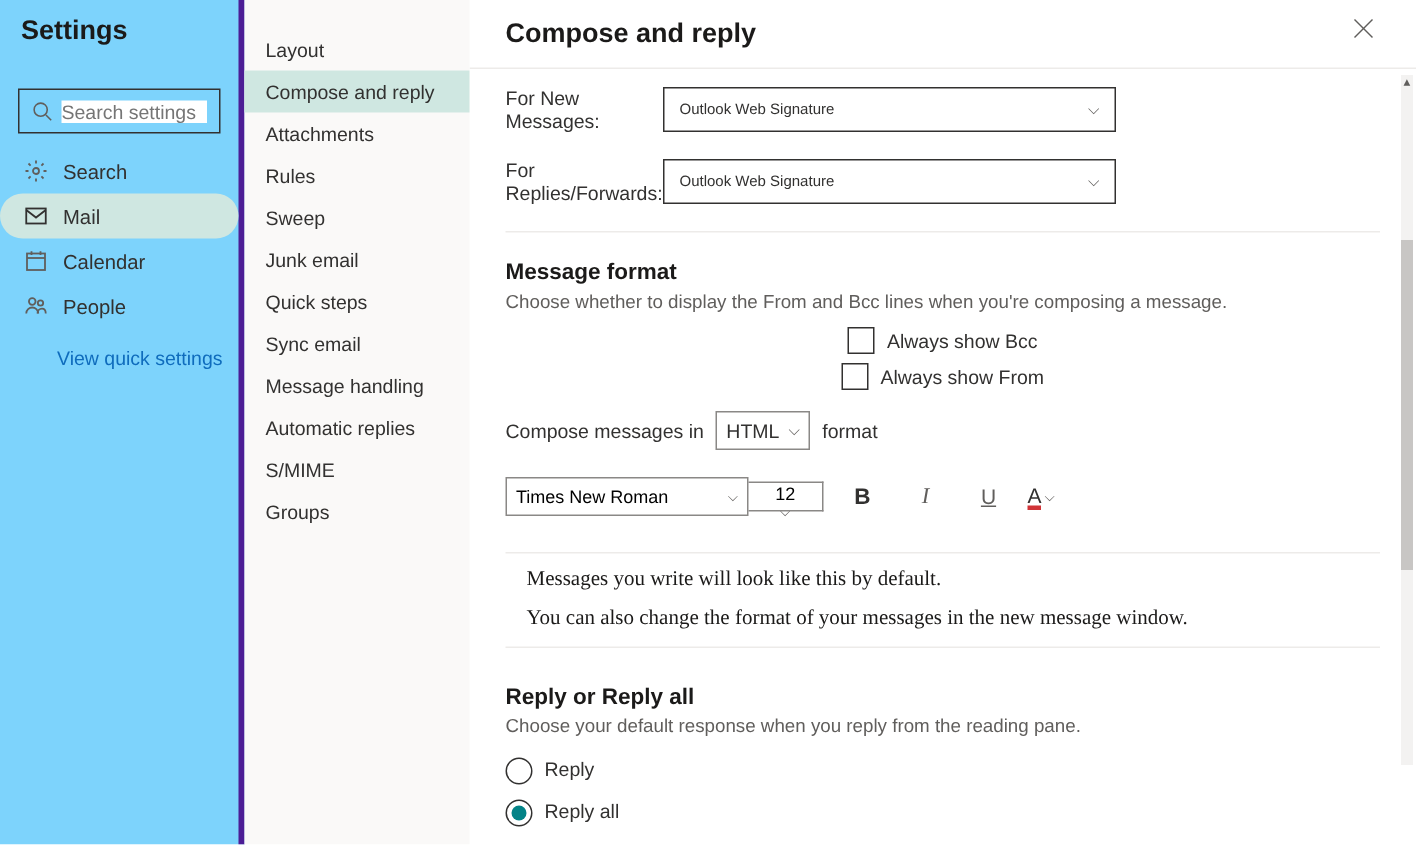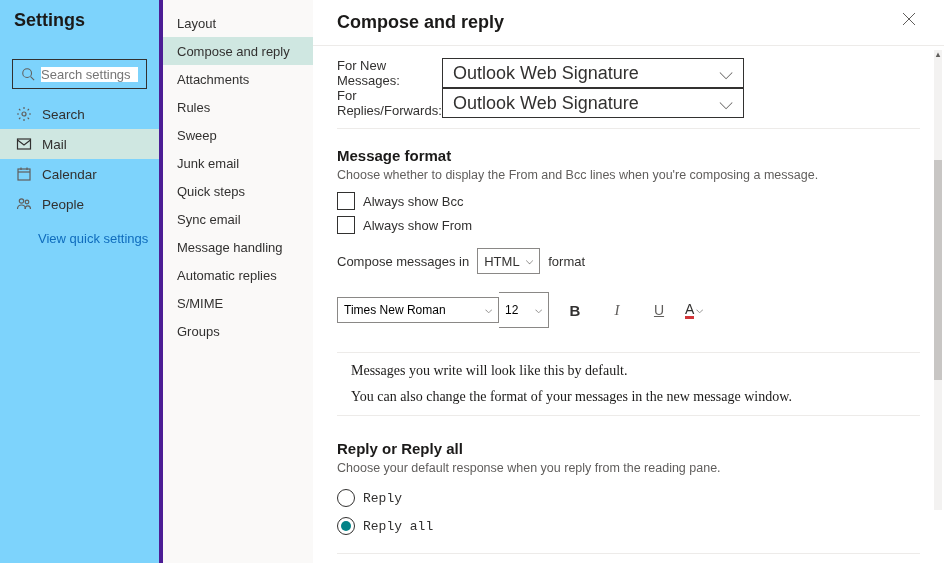--- a/index.html
+++ b/index.html
@@ -4,55 +4,55 @@
 <style>
 * { box-sizing: border-box; margin: 0; padding: 0; }
 body { font-family: "Segoe UI", Arial, sans-serif; background: #fff; width: 944px; height: 563px; overflow: hidden; position: relative; }
 .container { display: flex; width: 100%; height: 100%; }
 .col1 { width: 163px; border-right: 4px solid #4c1d95; background: #7dd3fc; }
 .col1 h1 { font-size: 18px; font-weight: 700; padding: 10px 14px 12px; color: #1b1a19; }
 .search-wrap { margin: 16px 12px 10px; border: 1px solid #323130; height: 30px; display: flex; align-items: center; padding: 0 8px; }
 .search-wrap svg { flex-shrink: 0; }
 .search-wrap input { border: none; outline: none; font-size: 13px; margin-left: 6px; width: 100%; color: #605e5c; }
 .nav-item { display: flex; align-items: center; height: 30px; padding: 0 16px; font-size: 13.5px; color: #323130; cursor: pointer; gap: 10px; }
-.nav-item.active { background: #cfe7e1; }
+.nav-item.active { background: #cfe7e1; border-radius: 15px; }
 .nav-item svg { width: 16px; height: 16px; flex-shrink: 0; }
 .quick-link { font-size: 13px; color: #0f6cbd; padding: 12px 0 0 38px; cursor: pointer; }
-.col2 { width: 150px; background: #faf9f8; padding-top: 9px; }
+.col2 { width: 150px; background: #faf9f8; padding-top: 19px; }
 .sub-item { height: 28px; display: flex; align-items: center; padding: 0 14px; font-size: 13px; color: #323130; cursor: pointer; }
 .sub-item.active { background: #cfe7e1; }
 .col3 { flex: 1; position: relative; overflow: hidden; }
 .col3-header { height: 46px; display: flex; align-items: center; padding: 0 24px; border-bottom: 1px solid #edebe9; }
 .col3-header h2 { font-size: 18px; font-weight: 600; color: #1b1a19; }
 .close-btn { position: absolute; right: 28px; top: 12px; cursor: pointer; color: #605e5c; }
 .col3-body { padding: 12px 24px 0; height: calc(100% - 46px); overflow: hidden; position: relative; }
-.row-select { display: flex; align-items: flex-start; }
+.row-select { display: flex; align-items: flex-start; margin-bottom: 18px; }
 .row-select label { width: 105px; font-size: 13px; color: #323130; }
-.select-box { width: 302px; height: 30px; border: 1px solid #323130; display: flex; align-items: center; padding: 0 10px; font-size: 18px; color: #323130; justify-content: space-between; cursor: pointer; }
+.select-box { width: 302px; height: 30px; border: 1px solid #323130; display: flex; align-items: center; padding: 0 10px; font-size: 10px; color: #323130; justify-content: space-between; cursor: pointer; }
 .select-box .chev { color: #605e5c; }
 .divider { border: none; border-top: 1px solid #edebe9; margin: 10px 0 18px; }
 .section-h { font-size: 15px; font-weight: 600; color: #1b1a19; margin-bottom: 4px; }
 .section-sub { font-size: 12.5px; color: #605e5c; margin-bottom: 10px; }
-.cb-row { display: flex; align-items: center; margin-bottom: 6px; gap: 8px; }
+.cb-row { display: flex; align-items: center; margin-bottom: 6px; gap: 8px; justify-content: center; }
 .cb { width: 18px; height: 18px; border: 1px solid #323130; cursor: pointer; }
 .cb-row span, .rd-row span { font-size: 13px; color: #323130; }
 .compose-row { display: flex; align-items: center; gap: 8px; margin-top: 14px; margin-bottom: 18px; font-size: 13px; color: #323130; }
 .mini-select { height: 26px; border: 1px solid #8a8886; display: flex; align-items: center; padding: 0 6px; gap: 6px; font-size: 13px; cursor: pointer; }
 .font-toolbar { display: flex; align-items: center; gap: 0; margin-bottom: 24px; }
 .font-name { width: 162px; height: 26px; border: 1px solid #8a8886; display: flex; align-items: center; padding: 0 6px; font-size: 12px; justify-content: space-between; cursor: pointer; }
-.font-size { width: 50px; height: 36px; border: 1px solid #8a8886; border-left: none; display: flex; align-items: center; padding: 0 6px; font-size: 12px; justify-content: space-between; cursor: pointer; }
+.font-size { width: 50px; height: 20px; border: 1px solid #8a8886; border-left: none; display: flex; align-items: center; padding: 0 6px; font-size: 12px; justify-content: space-between; cursor: pointer; flex-direction: column; }
 .fmt-btn { width: 32px; height: 26px; display: flex; align-items: center; justify-content: center; cursor: pointer; color: #605e5c; margin-left: 10px; }
 .fmt-btn.bold { font-weight: 700; font-size: 15px; color: #323130; }
 .fmt-btn.italic { font-style: italic; font-size: 15px; font-family: serif; }
 .fmt-btn.under { text-decoration: underline; font-size: 14px; }
 .fcolor { display: flex; align-items: center; gap: 2px; margin-left: 10px; cursor: pointer; }
 .fcolor .A { font-size: 14px; color: #323130; border-bottom: 3px solid #d13438; line-height: 14px; }
 .preview { border-top: 1px solid #edebe9; border-bottom: 1px solid #edebe9; padding: 10px 14px; font-family: "Times New Roman", serif; font-size: 14px; color: #1b1a19; margin-bottom: 24px; }
 .preview p { margin-bottom: 10px; font-family: Liberation Serif, serif; }
-.rd-row { display: flex; align-items: center; gap: 8px; margin-bottom: 10px; font-family: Liberation Mono, monospace; }
+.rd-row { display: flex; align-items: flex-start; gap: 8px; margin-bottom: 10px; }
 .rd { width: 18px; height: 18px; border: 1px solid #323130; border-radius: 50%; display: flex; align-items: center; justify-content: center; cursor: pointer; }
 .rd.checked::after { content: ""; width: 10px; height: 10px; background: #038387; border-radius: 50%; }
 .scrollbar-track { position: absolute; right: 2px; top: 50px; width: 8px; height: 460px; background: #f3f2f1; }
 .scrollbar-thumb { position: absolute; right: 2px; top: 160px; width: 8px; height: 220px; background: #c8c6c4; }
 .scroll-arrow { position: absolute; right: 2px; width: 8px; height: 8px; font-size: 9px; color: #605e5c; text-align: center; line-height: 8px; }
 .scroll-arrow.up { top: 50px; }
 </style>
 </head>
 <body>
 

